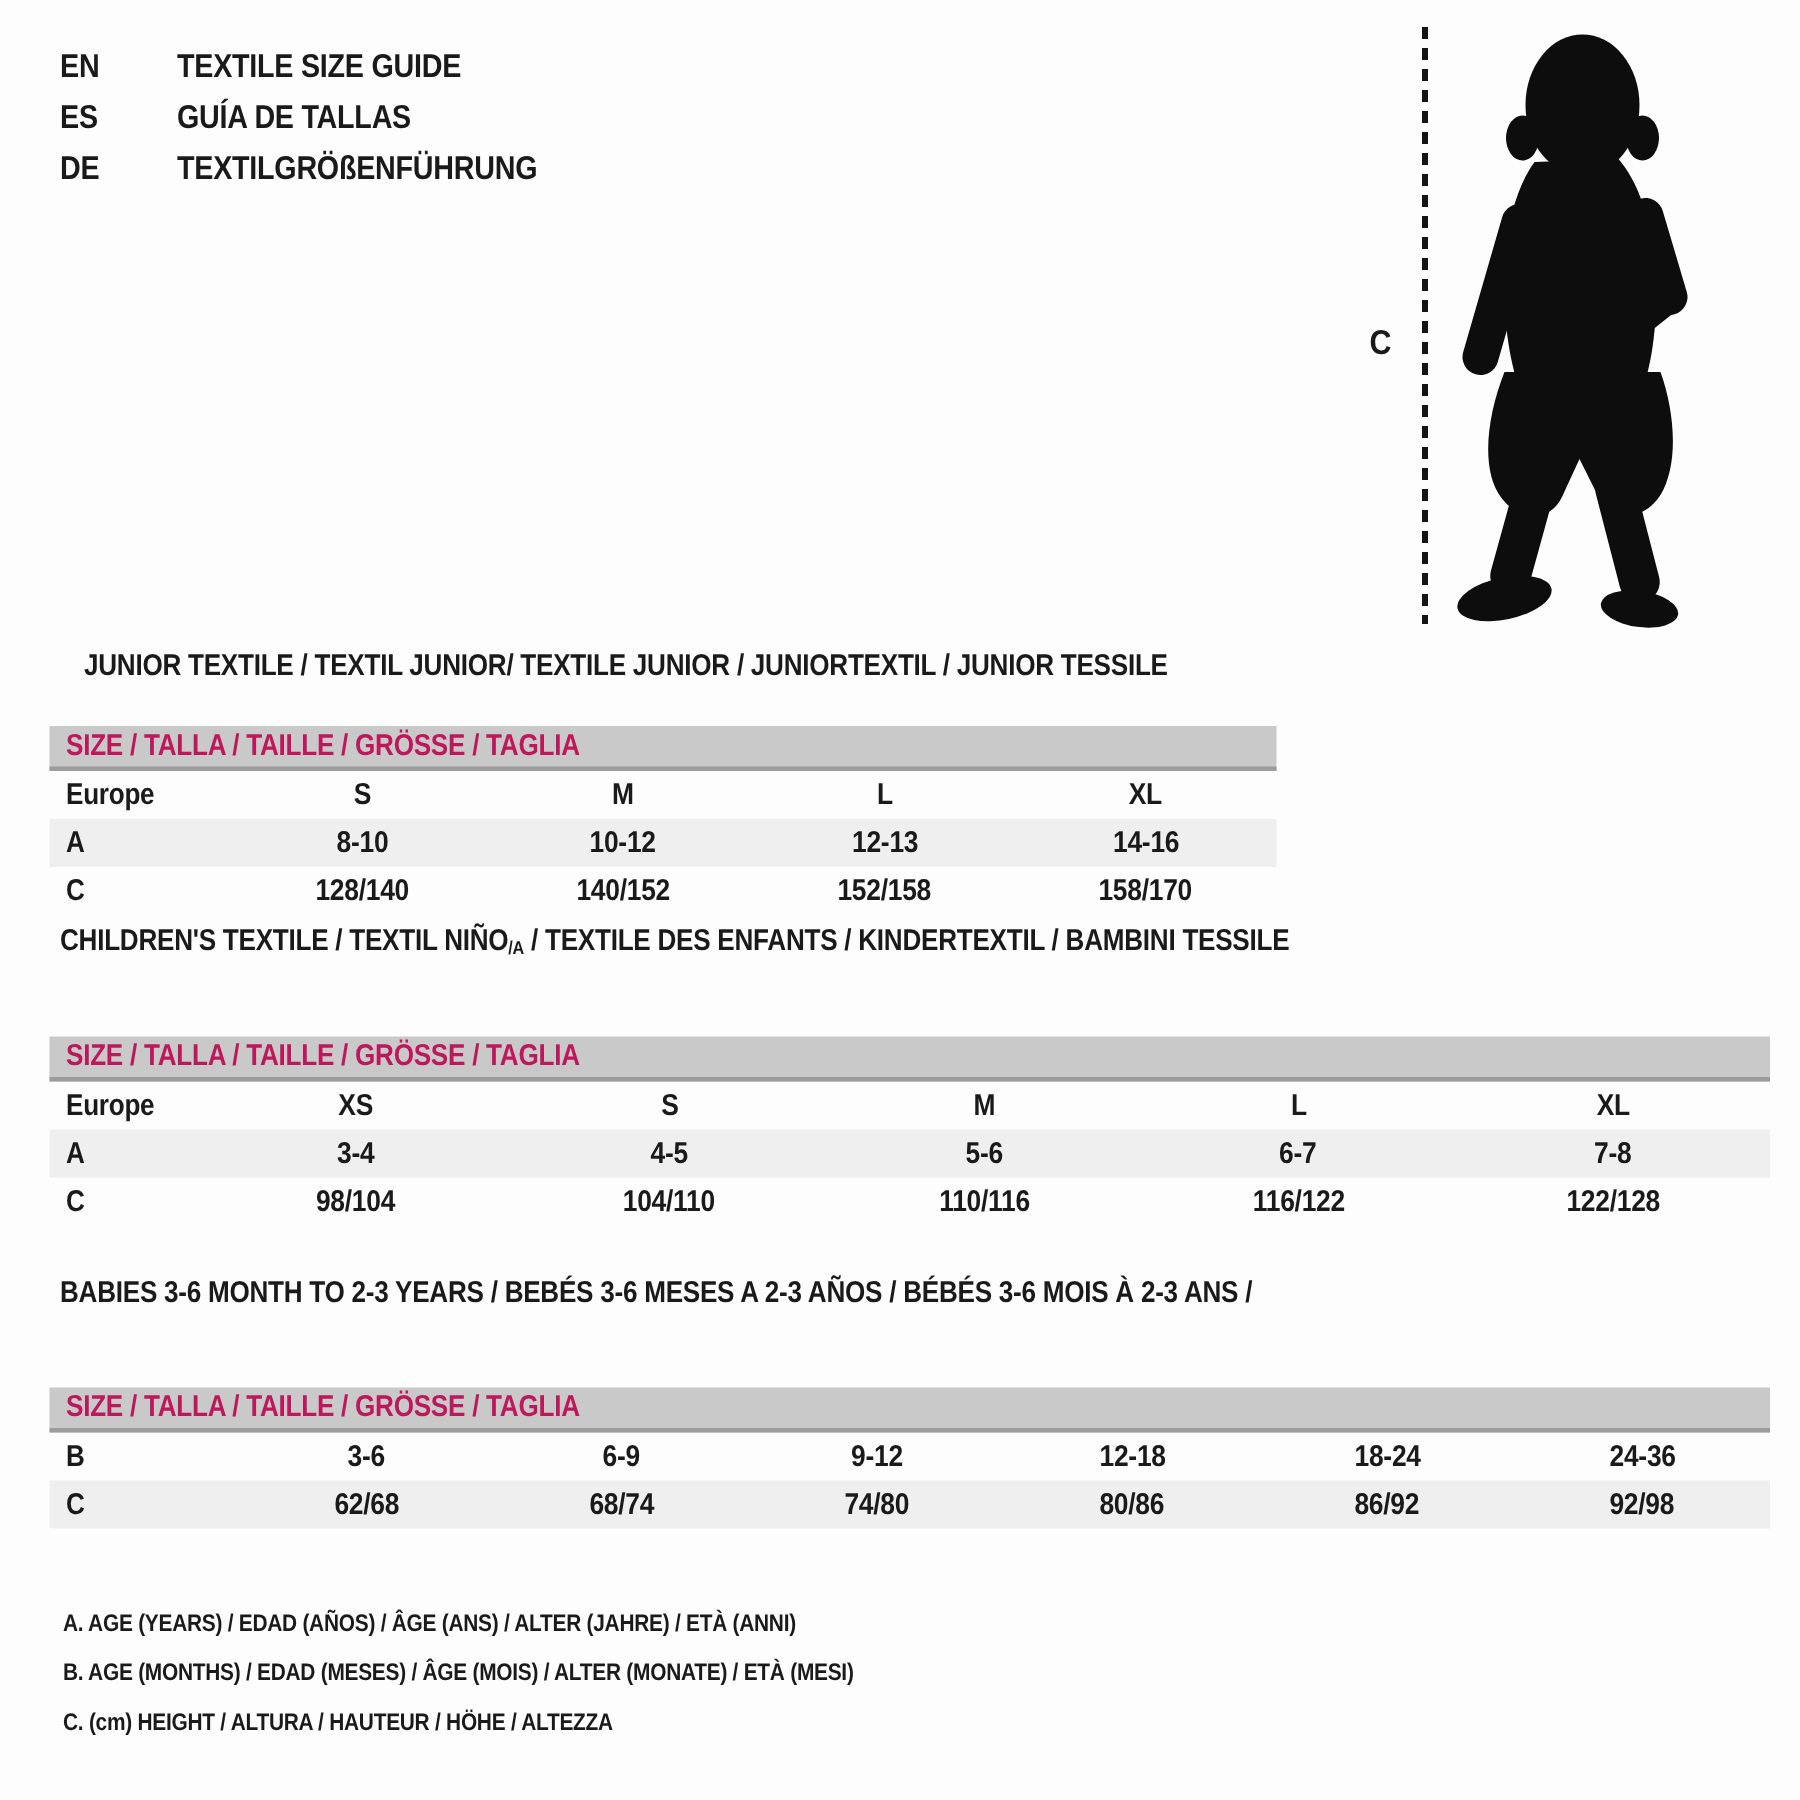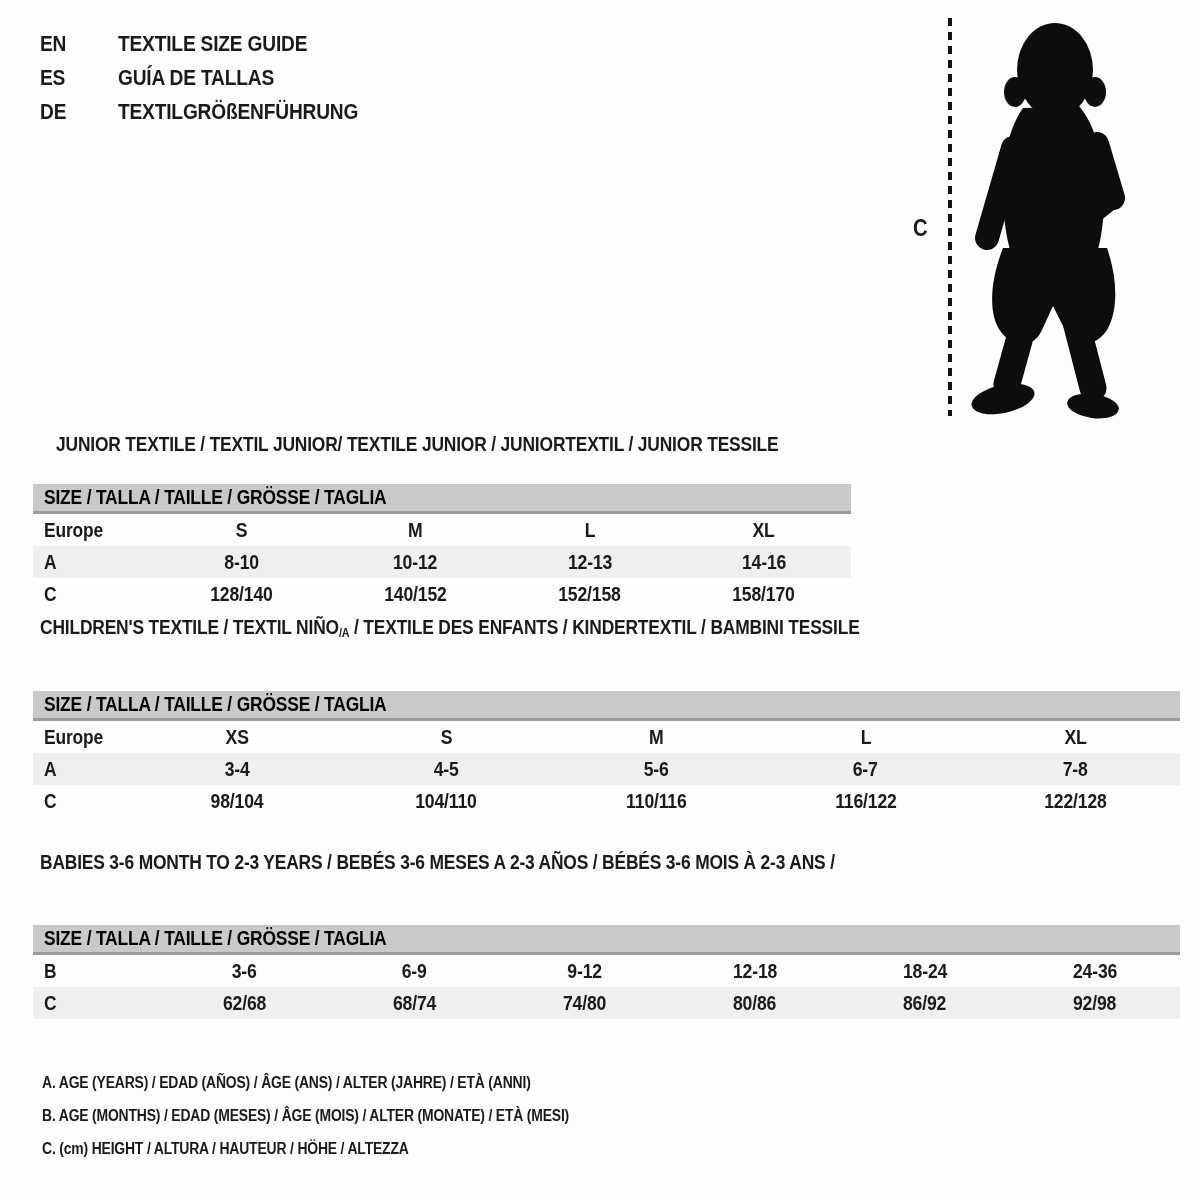--- a/index.html
+++ b/index.html
@@ -33,21 +33,21 @@
   .toddler{position:absolute;left:965px;top:16px;}
 
   
   .sec-title{position:absolute;left:40px;font-size:20px;white-space:nowrap;}
   .subscript{font-size:0.62em;position:relative;top:0.28em;}
 
   
   .tbl{position:absolute;left:33px;}
   .size-bar{
     height:27px;background:#c9c9c9;border-bottom:3px solid #9c9c9c;
-    font-size:20px;line-height:27px;color:#000000;padding-left:11px;
+    font-size:20px;line-height:27px;color:#be185d;padding-left:11px;
   }
   .trow{display:flex;height:32px;align-items:center;font-size:20px;}
   .trow.shaded{background:#efefef;}
   .cell-label{flex:0 0 auto;padding-left:11px;text-align:left;}
   .cell-val{flex:1 1 0;text-align:center;}
   .w110{width:110px;}
   .w88{width:88px;}
   .w115{width:115px;}
 
   .babies-title{position:absolute;left:40px;font-size:20px;line-height:34px;}

